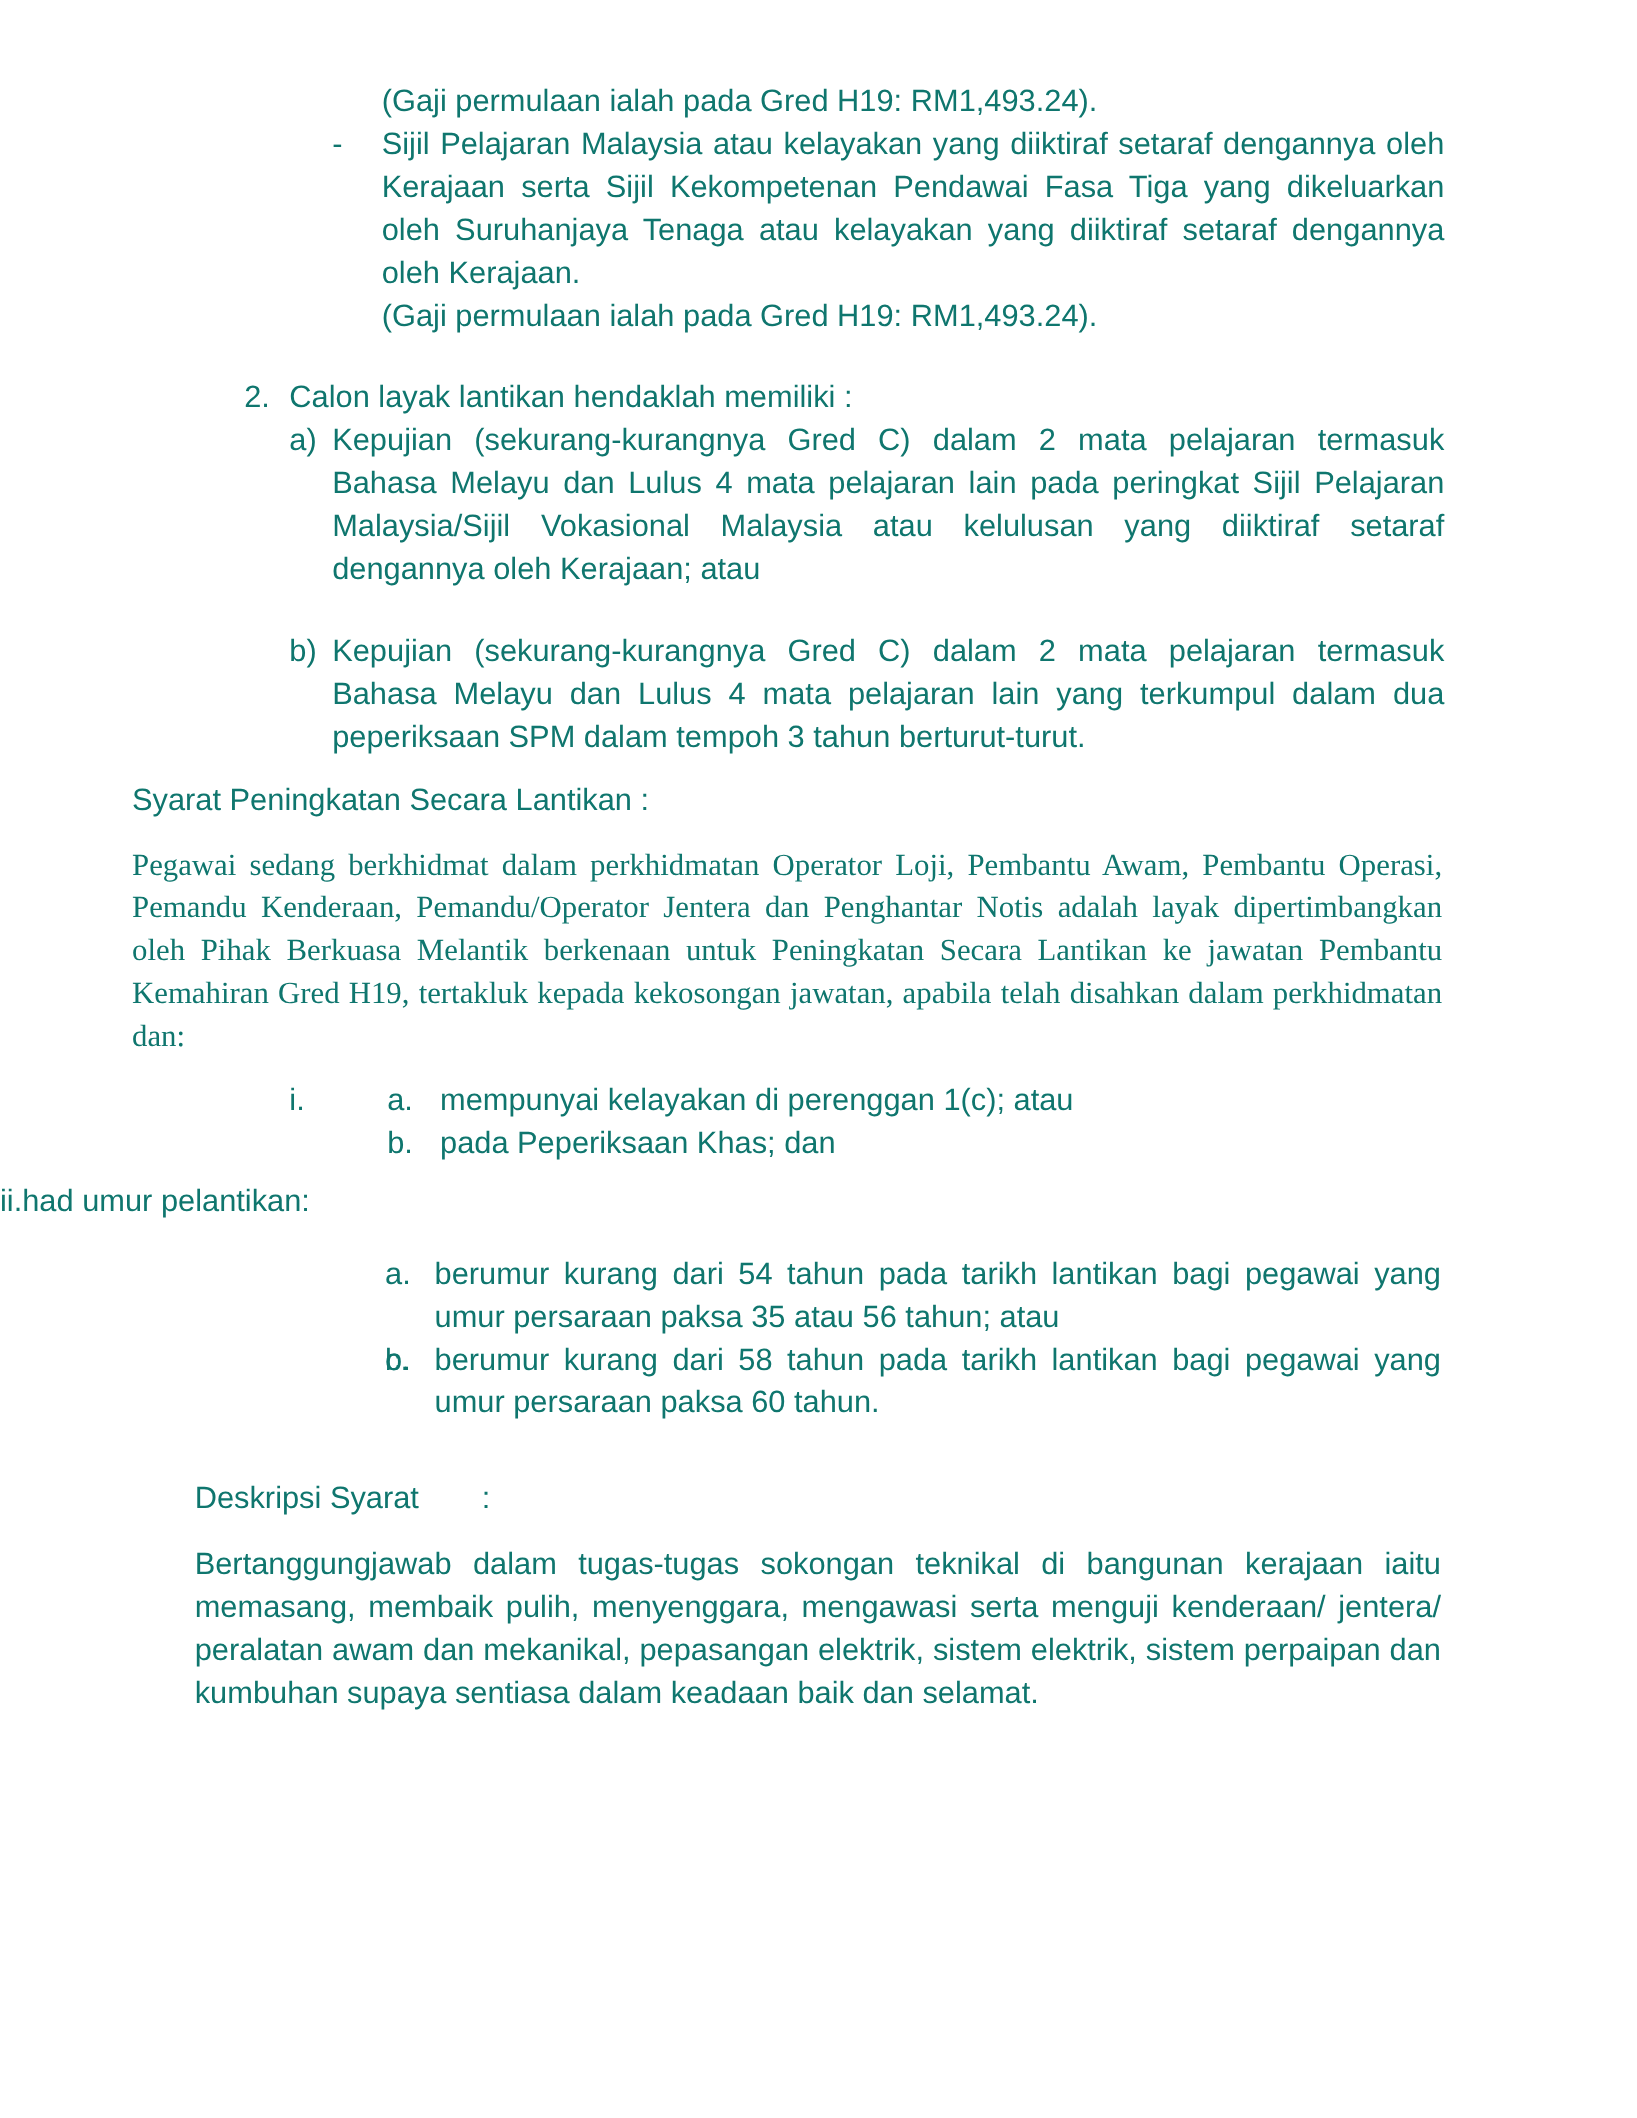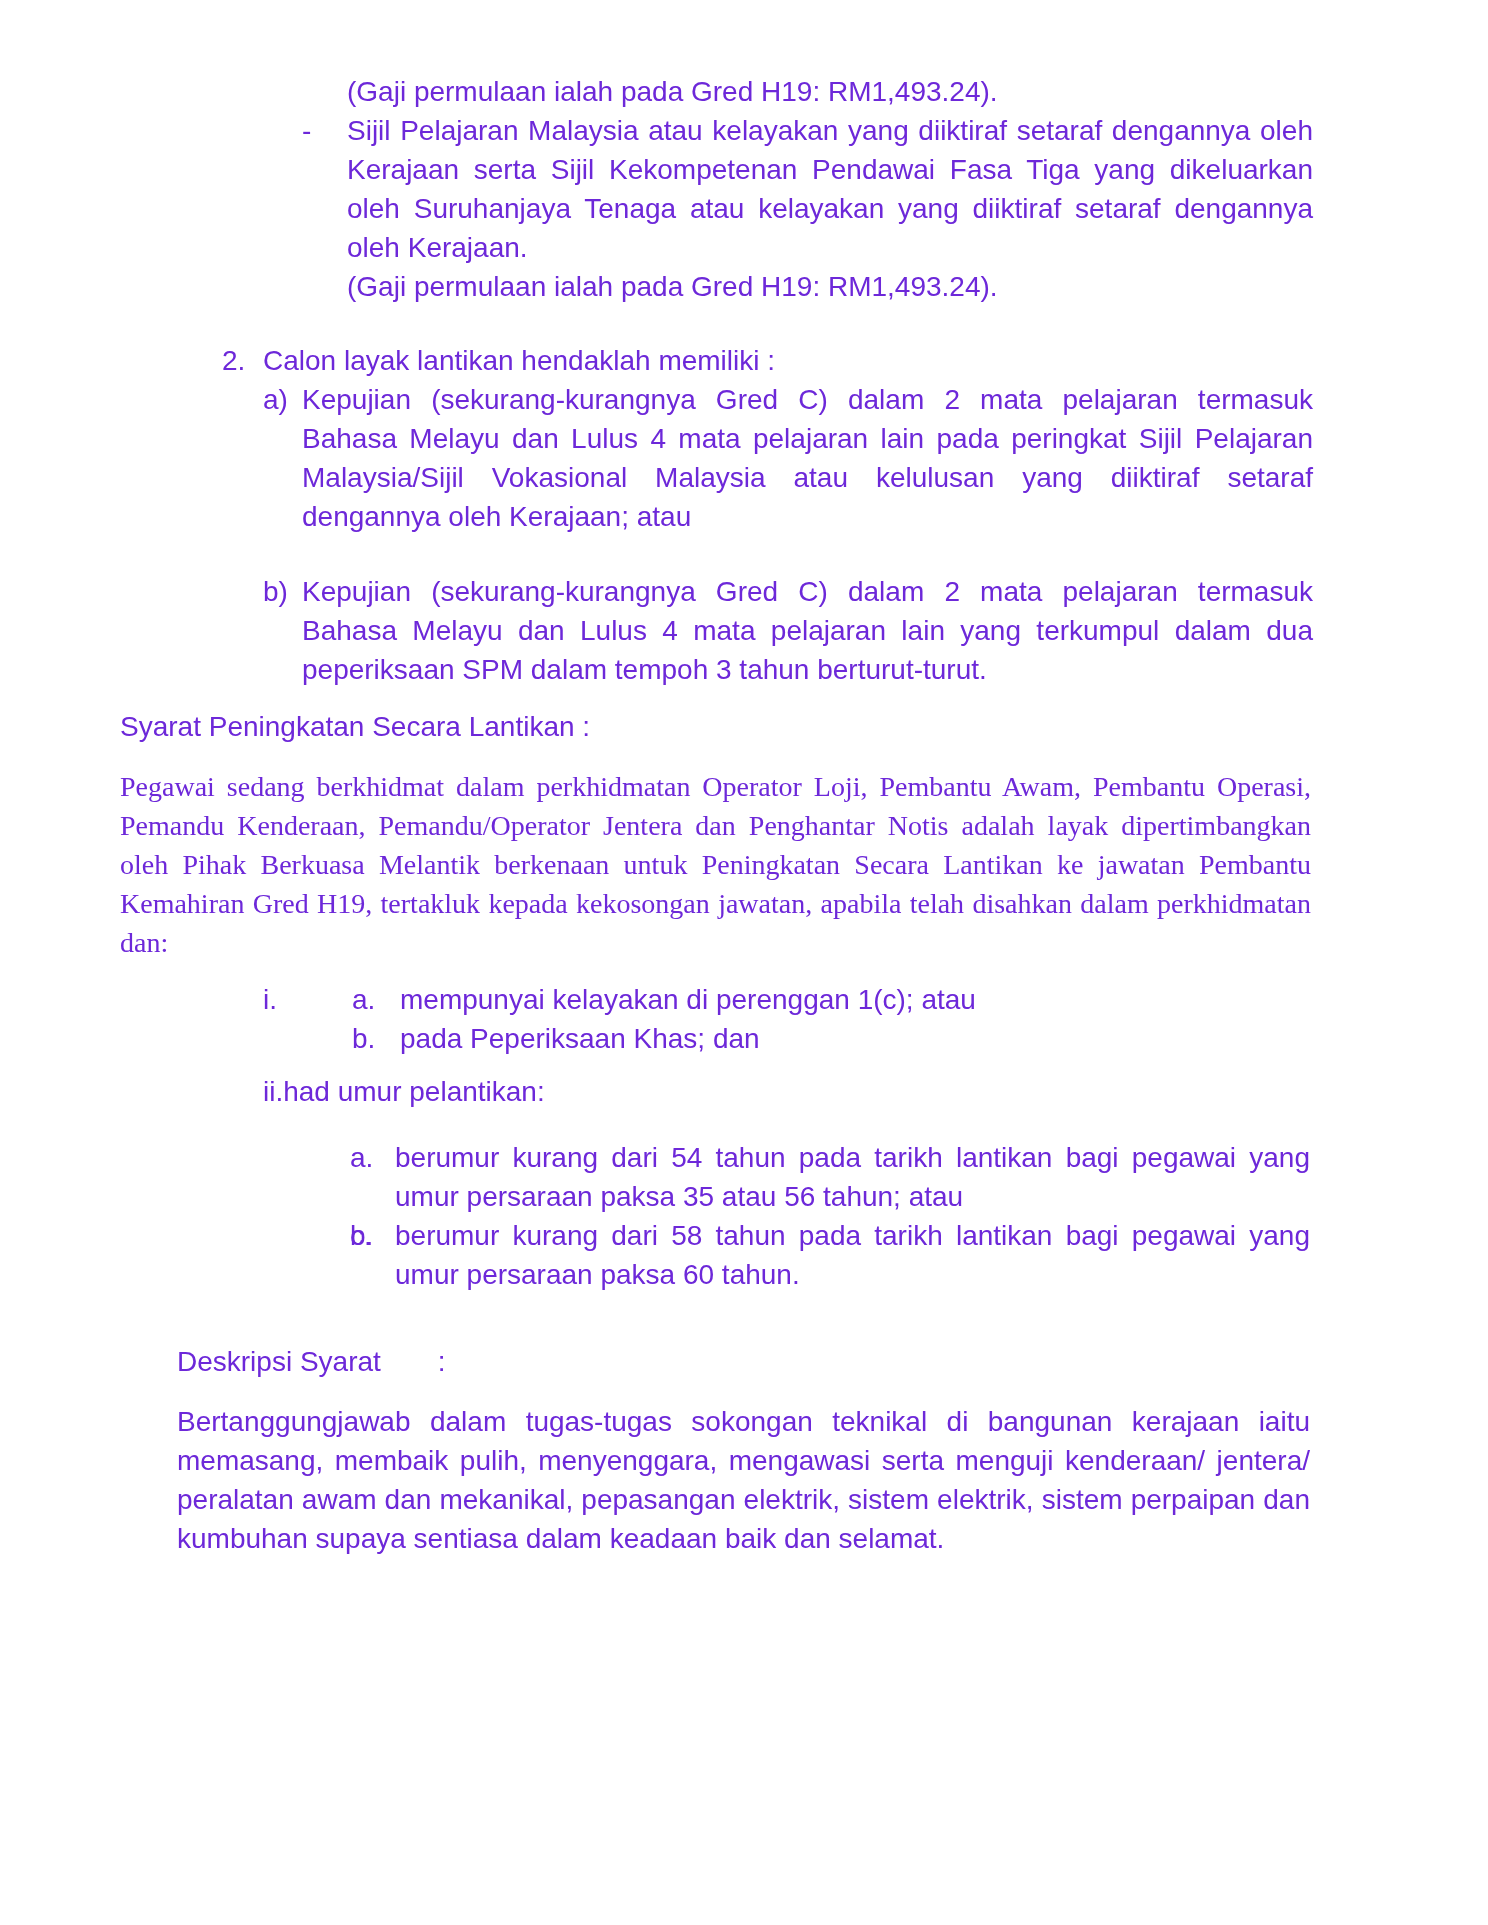--- a/index.html
+++ b/index.html
@@ -5,39 +5,39 @@
   html, body {
     margin: 0;
     padding: 0;
     background: #ffffff;
   }
   .page {
     position: relative;
     width: 1488px;
     height: 1925px;
     background: #ffffff;
-    color: #6d28d9;
+    color: #0f766e;
     font-family: "Liberation Sans", sans-serif;
     font-size: 28px;
     line-height: 39px;
     box-sizing: border-box;
     padding-top: 72px;
     overflow: hidden;
   }
   .blk { position: relative; }
   .just { text-align: justify; }
 
   
   .ind-gaji   { margin-left: 347px; margin-right: 175px; }
   .dash-item  { margin-left: 347px; margin-right: 175px; }
   .item2      { margin-left: 263px; margin-right: 175px; }
   .sub-ab     { margin-left: 302px; margin-right: 175px; }
   .mid        { margin-left: 120px; margin-right: 177px; }
   .roman-i    { margin-left: 400px; margin-right: 175px; }
-  .roman-ii   { margin-left: 263px; margin-right: 175px; }
+  .roman-ii   { margin-right: 175px; }
   .age-item   { margin-left: 395px; margin-right: 178px; }
   .low        { margin-left: 177px; margin-right: 178px; }
 
   
   .mk { position: absolute; top: 0; }
   .dash-item > .mk { left: -45px; }
   .item2     > .mk { left: -41px; }
   .sub-ab    > .mk { left: -39px; }
   .subitem   > .mk { left: -48px; }
   .age-item  > .mk { left: -45px; }

